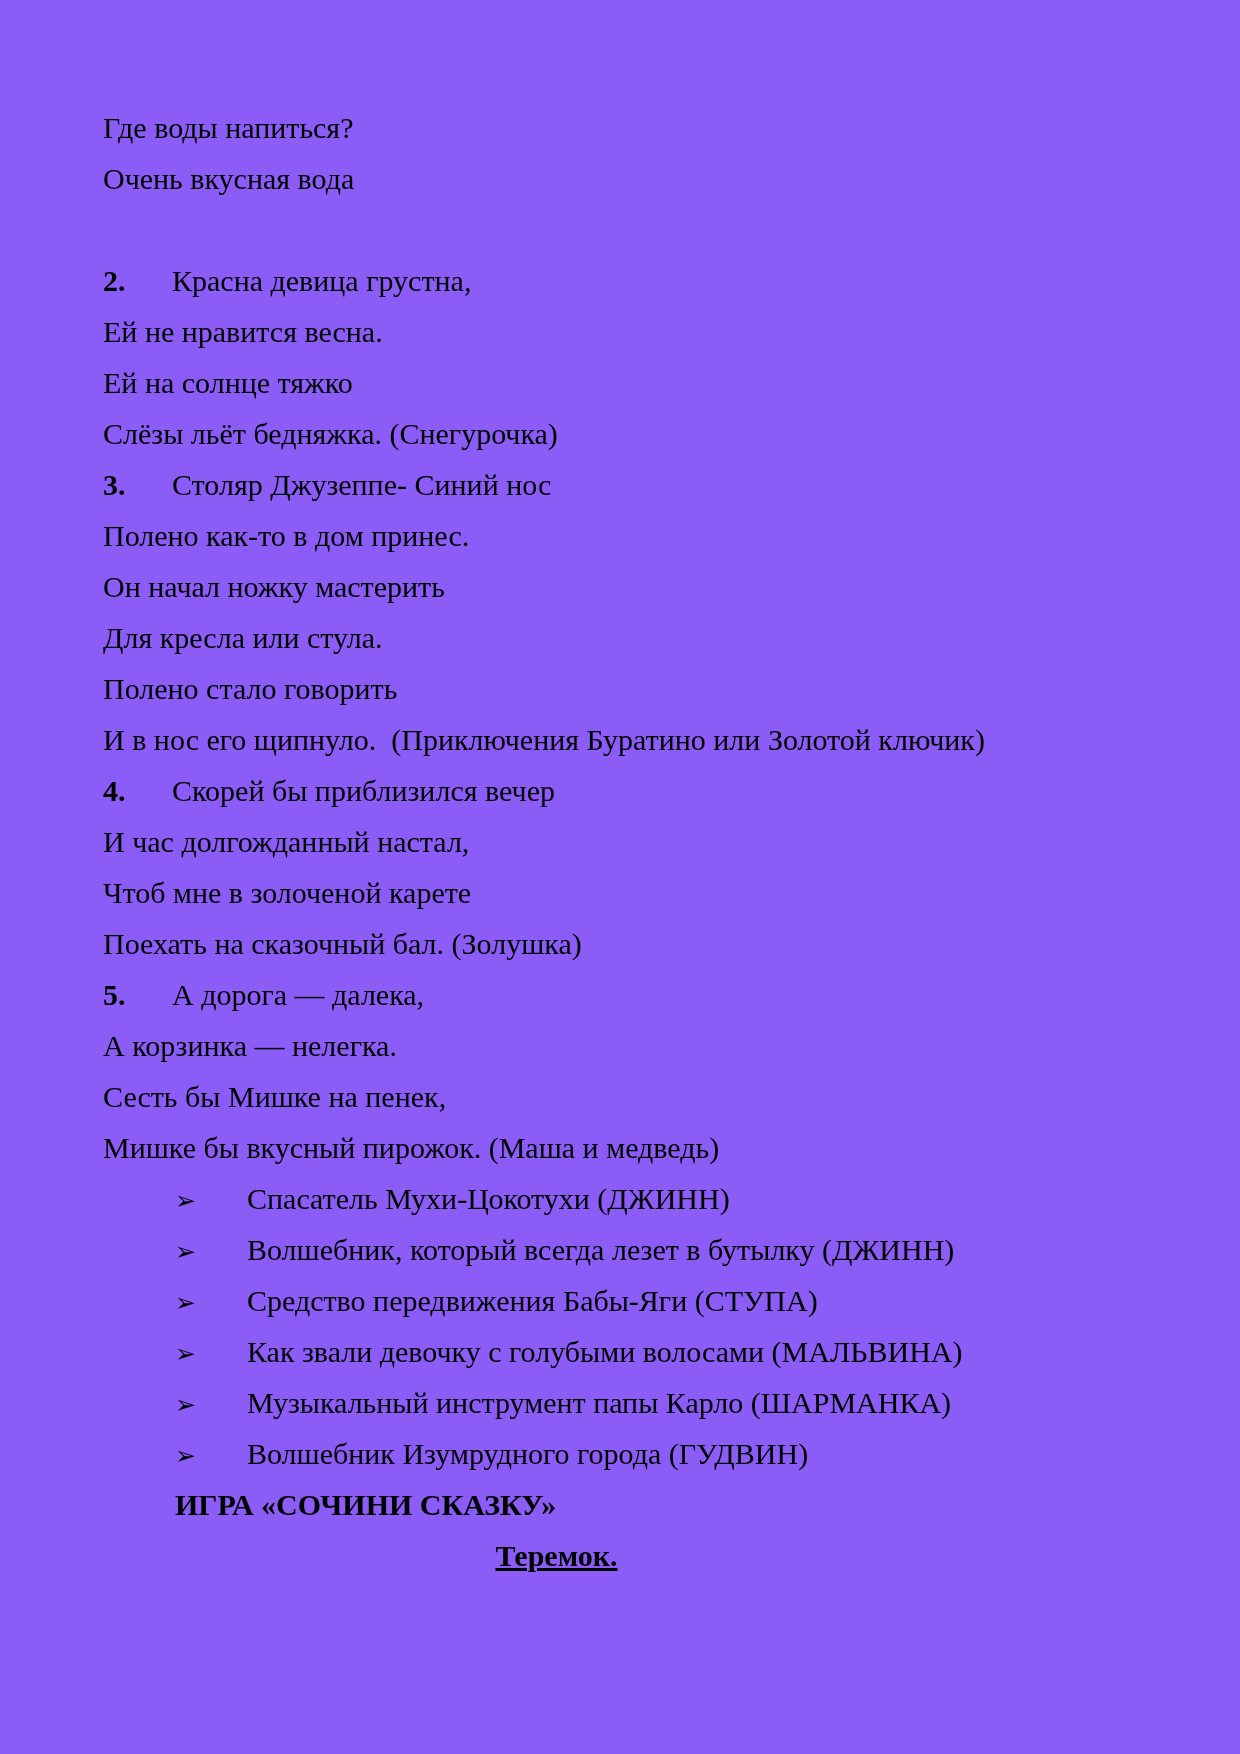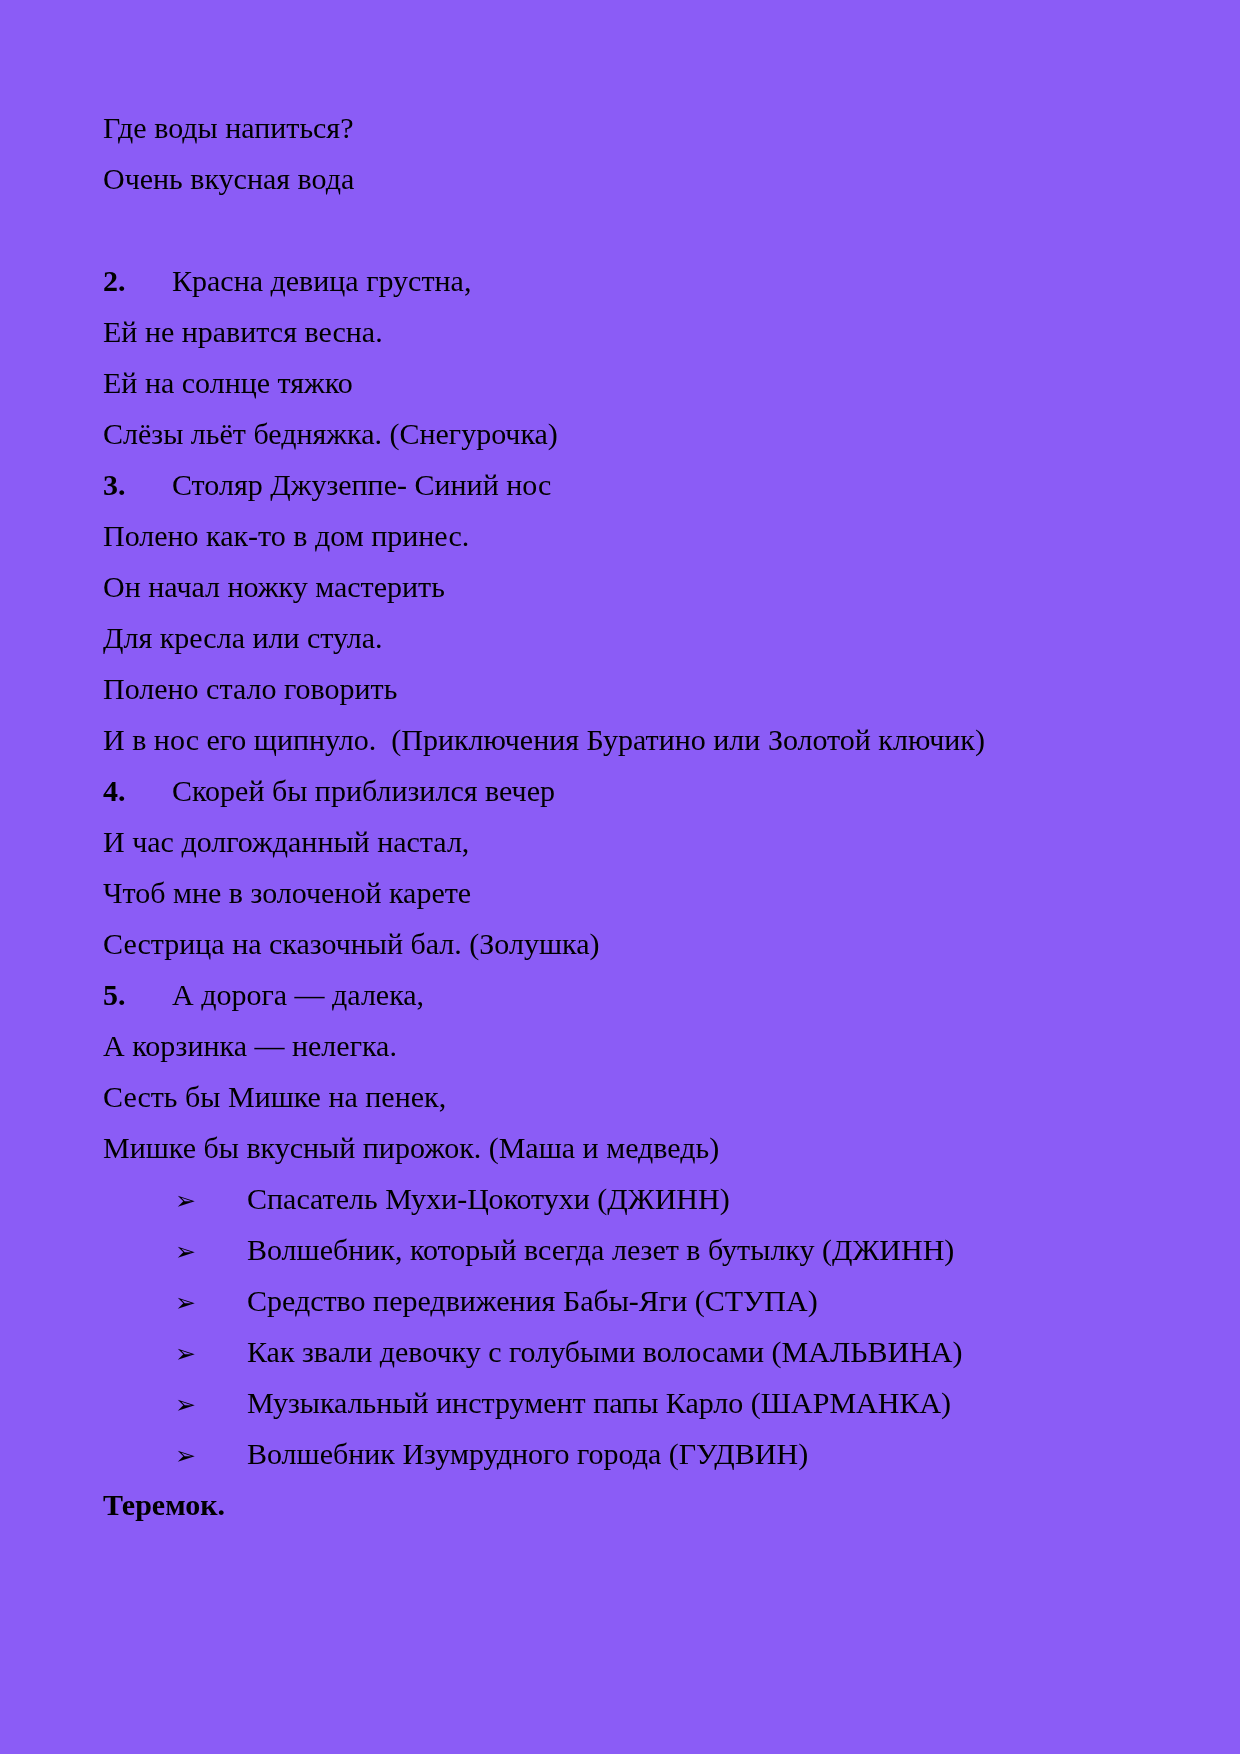--- a/index.html
+++ b/index.html
@@ -35,22 +35,23 @@
       width: 72px;
       font-family: "DejaVu Sans", sans-serif;
       font-size: 25px;
     }
     .game-title {
       font-weight: bold;
       padding-left: 72px;
     }
     .story-title {
       font-weight: bold;
-      text-align: left;
+      text-align: center;
       padding-right: 170px;
+      text-decoration: underline;
     }
   </style>
 </head>
 <body>
 
 <div class="page">
 
   <div class="line">Где воды напиться?</div>
   <div class="line">Очень вкусная вода</div>
 
@@ -64,29 +65,30 @@
   <div class="line"><span class="num">3.</span><span>Столяр Джузеппе- Синий нос</span></div>
   <div class="line">Полено как-то в дом принес.</div>
   <div class="line">Он начал ножку мастерить</div>
   <div class="line">Для кресла или стула.</div>
   <div class="line">Полено стало говорить</div>
   <div class="line">И в нос его щипнуло.  (Приключения Буратино или Золотой ключик)</div>
 
   <div class="line"><span class="num">4.</span><span>Скорей бы приблизился вечер</span></div>
   <div class="line">И час долгожданный настал,</div>
   <div class="line">Чтоб мне в золоченой карете</div>
-  <div class="line">Сестрица на сказочный бал. (Золушка)</div>
+  <div class="line">Поехать на сказочный бал. (Золушка)</div>
 
   <div class="line"><span class="num">5.</span><span>А дорога — далека,</span></div>
   <div class="line">А корзинка — нелегка.</div>
   <div class="line">Сесть бы Мишке на пенек,</div>
   <div class="line">Мишке бы вкусный пирожок. (Маша и медведь)</div>
 
   <div class="line bullet"><span class="arrow">➢</span><span>Спасатель Мухи-Цокотухи (ДЖИНН)</span></div>
   <div class="line bullet"><span class="arrow">➢</span><span>Волшебник, который всегда лезет в бутылку (ДЖИНН)</span></div>
   <div class="line bullet"><span class="arrow">➢</span><span>Средство передвижения Бабы-Яги (СТУПА)</span></div>
   <div class="line bullet"><span class="arrow">➢</span><span>Как звали девочку с голубыми волосами (МАЛЬВИНА)</span></div>
   <div class="line bullet"><span class="arrow">➢</span><span>Музыкальный инструмент папы Карло (ШАРМАНКА)</span></div>
   <div class="line bullet"><span class="arrow">➢</span><span>Волшебник Изумрудного города (ГУДВИН)</span></div>
 
+  <div class="line game-title">ИГРА «СОЧИНИ СКАЗКУ»</div>
   <div class="line story-title">Теремок.</div>
 
 </div>
 
 </body></html>

